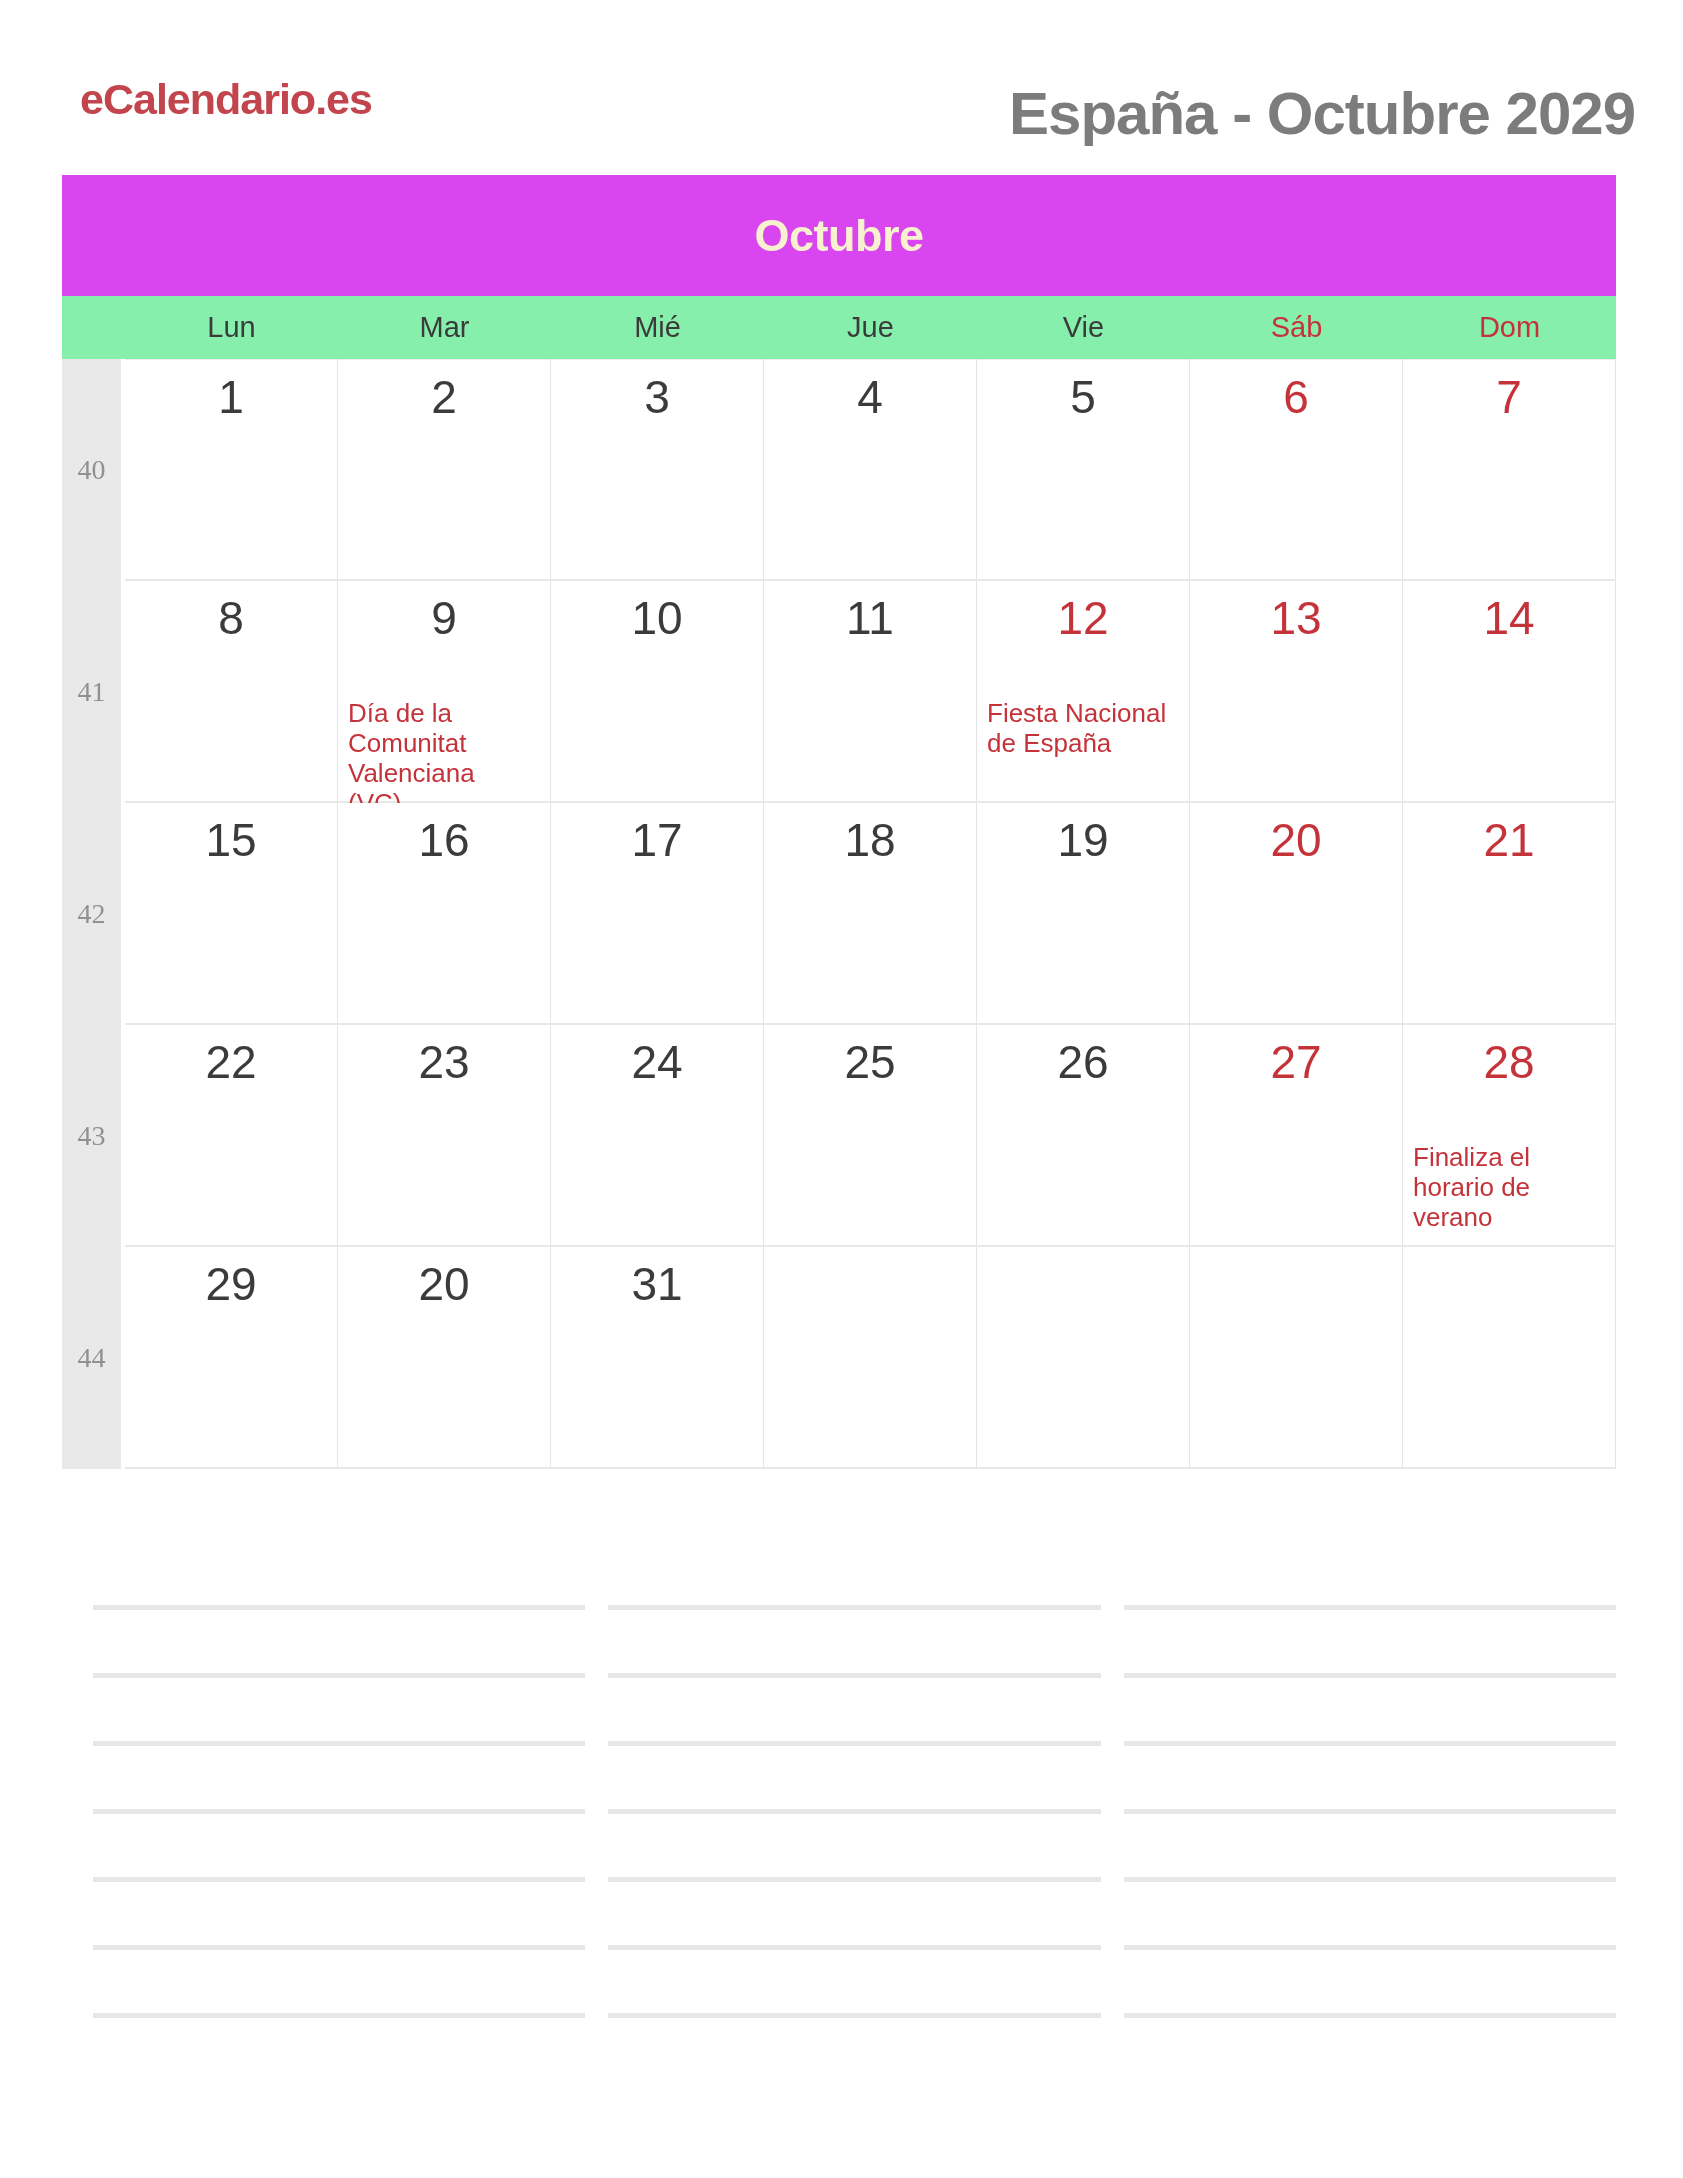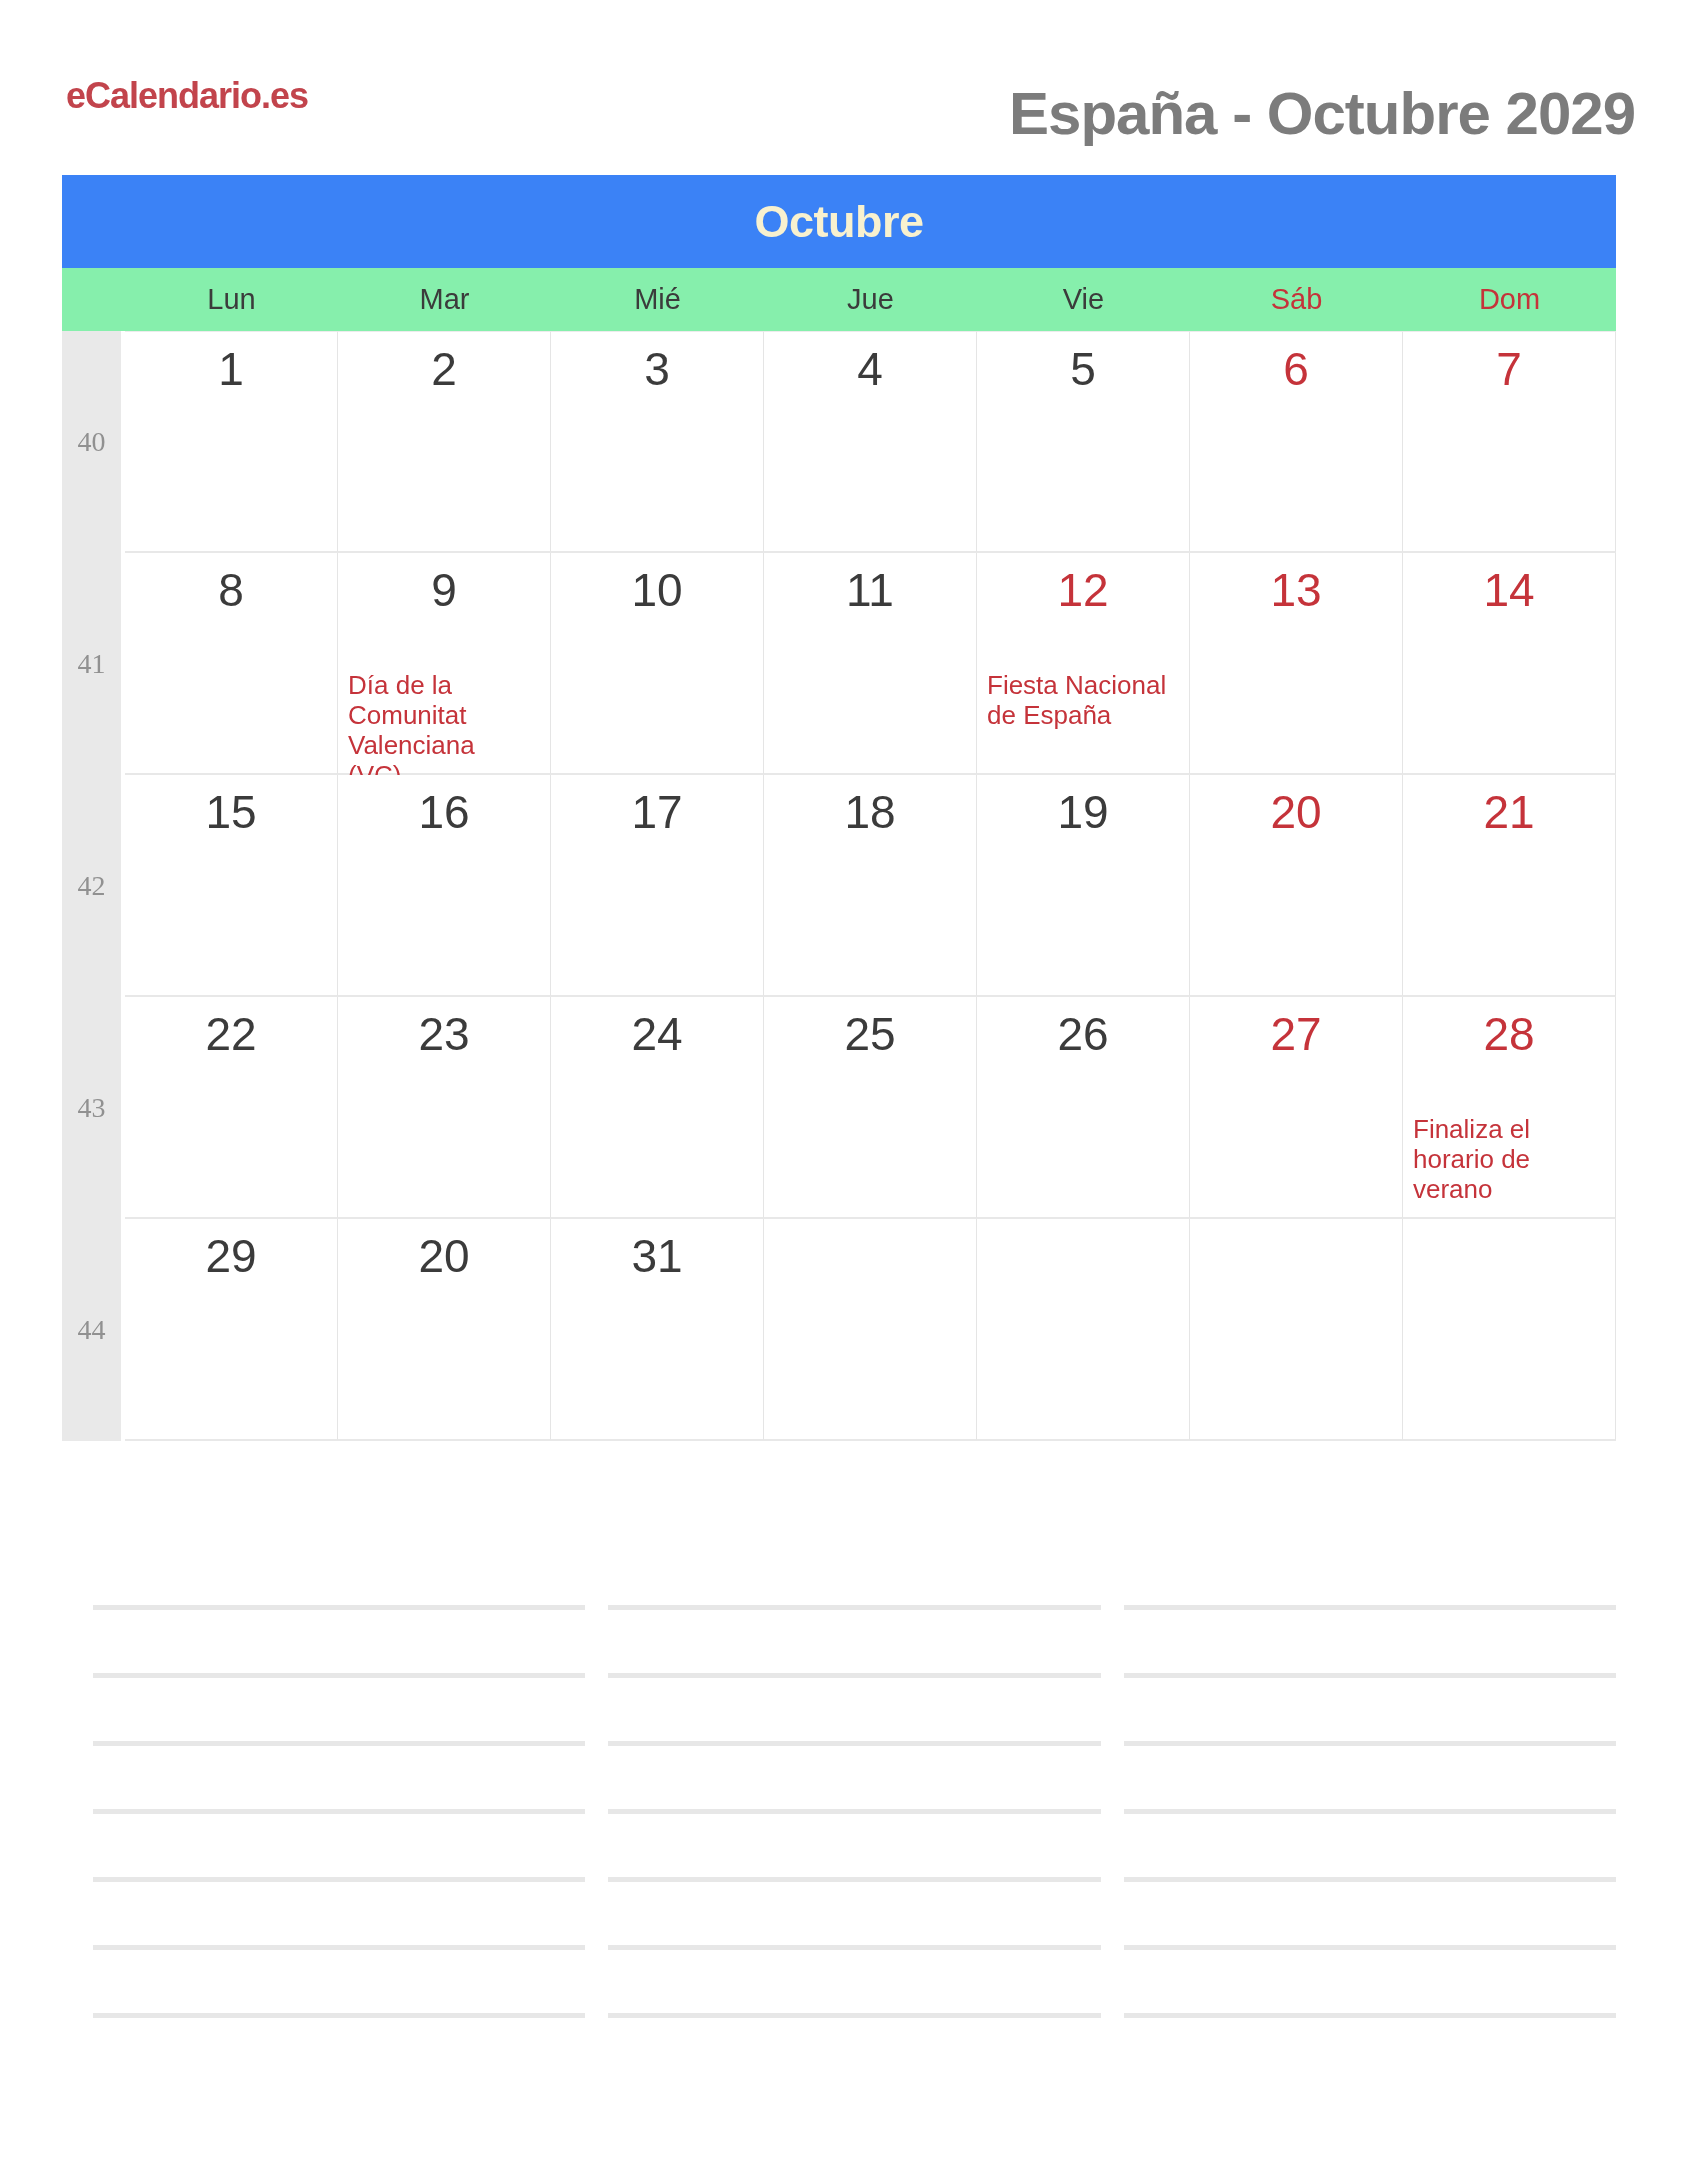--- a/index.html
+++ b/index.html
@@ -1,26 +1,26 @@
 <!DOCTYPE html>
 <html><head>
 <meta charset="utf-8">
 <style>
   * { box-sizing: border-box; margin: 0; padding: 0; }
   html,body { background:#fff; }
   body { width:1683px; height:2178px; font-family:"Liberation Sans", sans-serif; position:relative; }
   .page { position:absolute; inset:0; width:1683px; height:2178px; background:#ffffff; overflow:hidden; }
 
   
-  .logo { position:absolute; left:66px; top:75px; font-size:36px; font-weight:bold; color:#c2444c; letter-spacing:-1px; text-decoration:none; }
+  .logo { position:absolute; left:80px; top:75px; font-size:43px; font-weight:bold; color:#c2444c; letter-spacing:-1px; text-decoration:none; }
   .doc-title { position:absolute; right:48px; top:79px; font-size:60px; font-weight:bold; color:#7c7c7c; letter-spacing:-1px; }
 
   
   .calendar { position:absolute; left:62px; top:175px; width:1554px; }
-  .banner { height:93px; background:#3b82f6; display:flex; align-items:center; justify-content:center; }
+  .banner { height:121px; background:#d946ef; display:flex; align-items:center; justify-content:center; }
   .banner span { font-size:45px; font-weight:bold; color:#f8f1cf; letter-spacing:-0.5px; }
   .dayhead { display:grid; grid-template-columns:63px repeat(7,1fr); background:#86efac; height:63px; }
   .dh { display:flex; align-items:center; justify-content:center; font-size:29px; color:#3b3b3b; }
   .dh.wkend { color:#c5333a; }
 
   .grid { display:grid; grid-template-columns:63px repeat(7,1fr); grid-auto-rows:222px; }
   .cell { position:relative; }
   .wk { background:#e9e9e9; border-right:4px solid #ffffff; display:flex; align-items:center; justify-content:center;
         font-size:28px; color:#919191;font-family:Liberation Serif, serif; }
   .day { background:#ffffff; border-right:1px solid #e5e5e5; border-bottom:2px solid #e8e8e8; }

